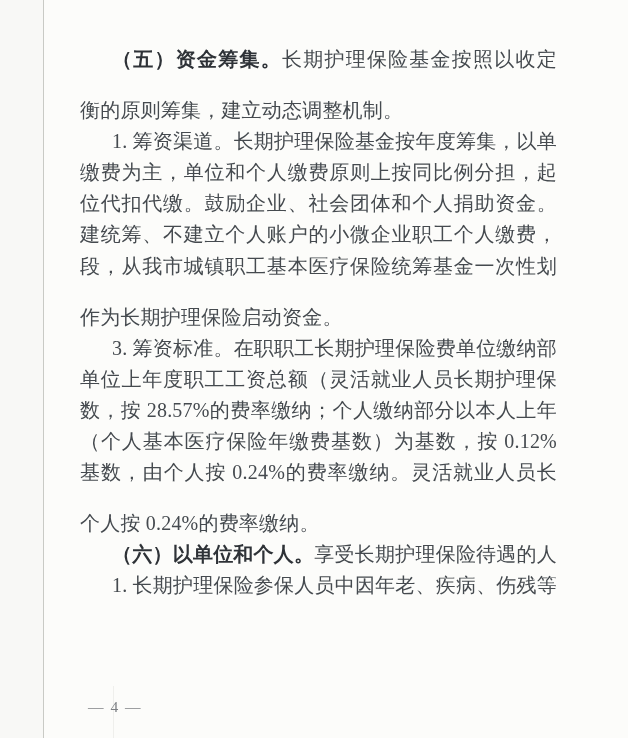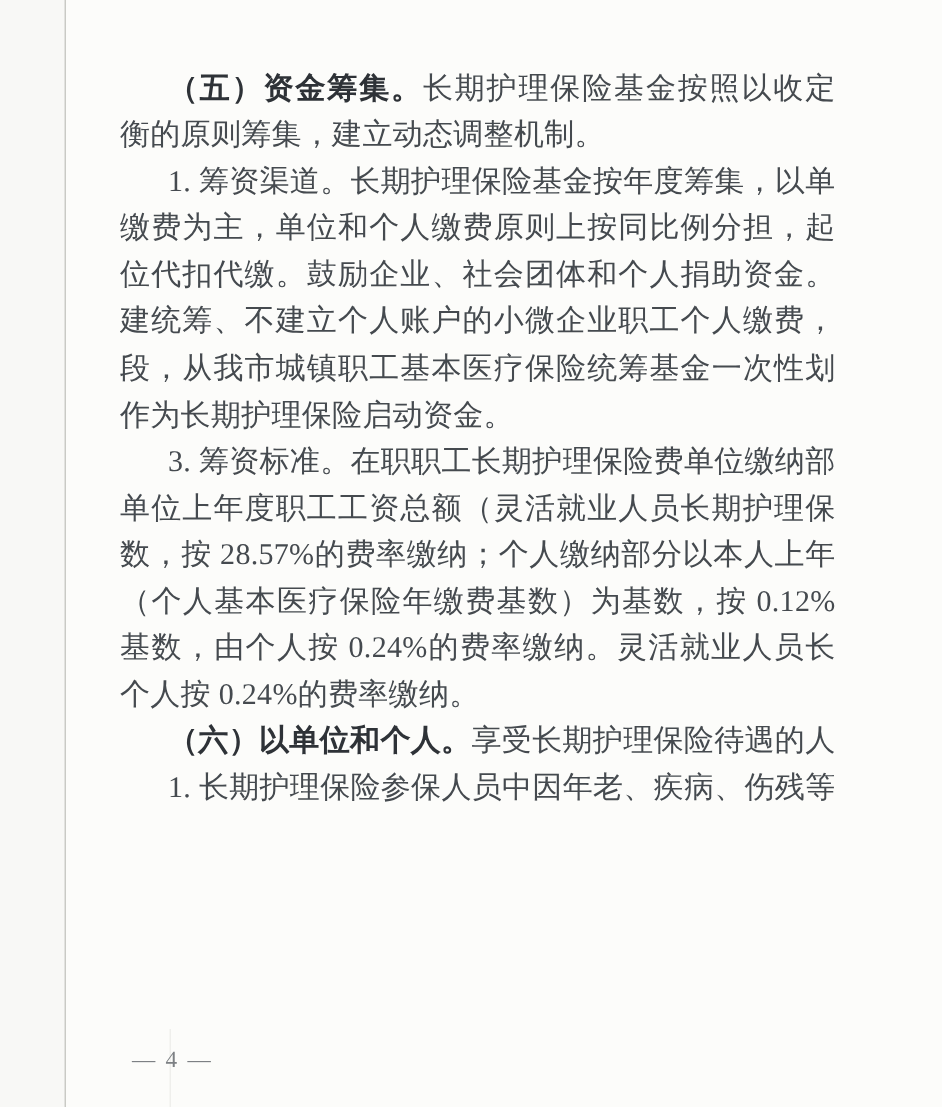--- a/index.html
+++ b/index.html
@@ -49,21 +49,21 @@
   }
   .line {
     height: 31.1px;
     line-height: 31.1px;
     text-align: justify;
     text-align-last: justify;
     text-justify: inter-character;
     overflow: hidden;
     white-space: normal;
   }
-  .line.end { text-align-last: left; }
+  .line.end { text-align-last: left; margin-top: 20px; }
   .line.ind { text-indent: 32px; }
   .b {
     font-weight: bold;
     color: #2e3237;
   }
   .footer {
     position: absolute;
     left: 88px; top: 698px;
     font-size: 15.5px;
     line-height: 18px;

